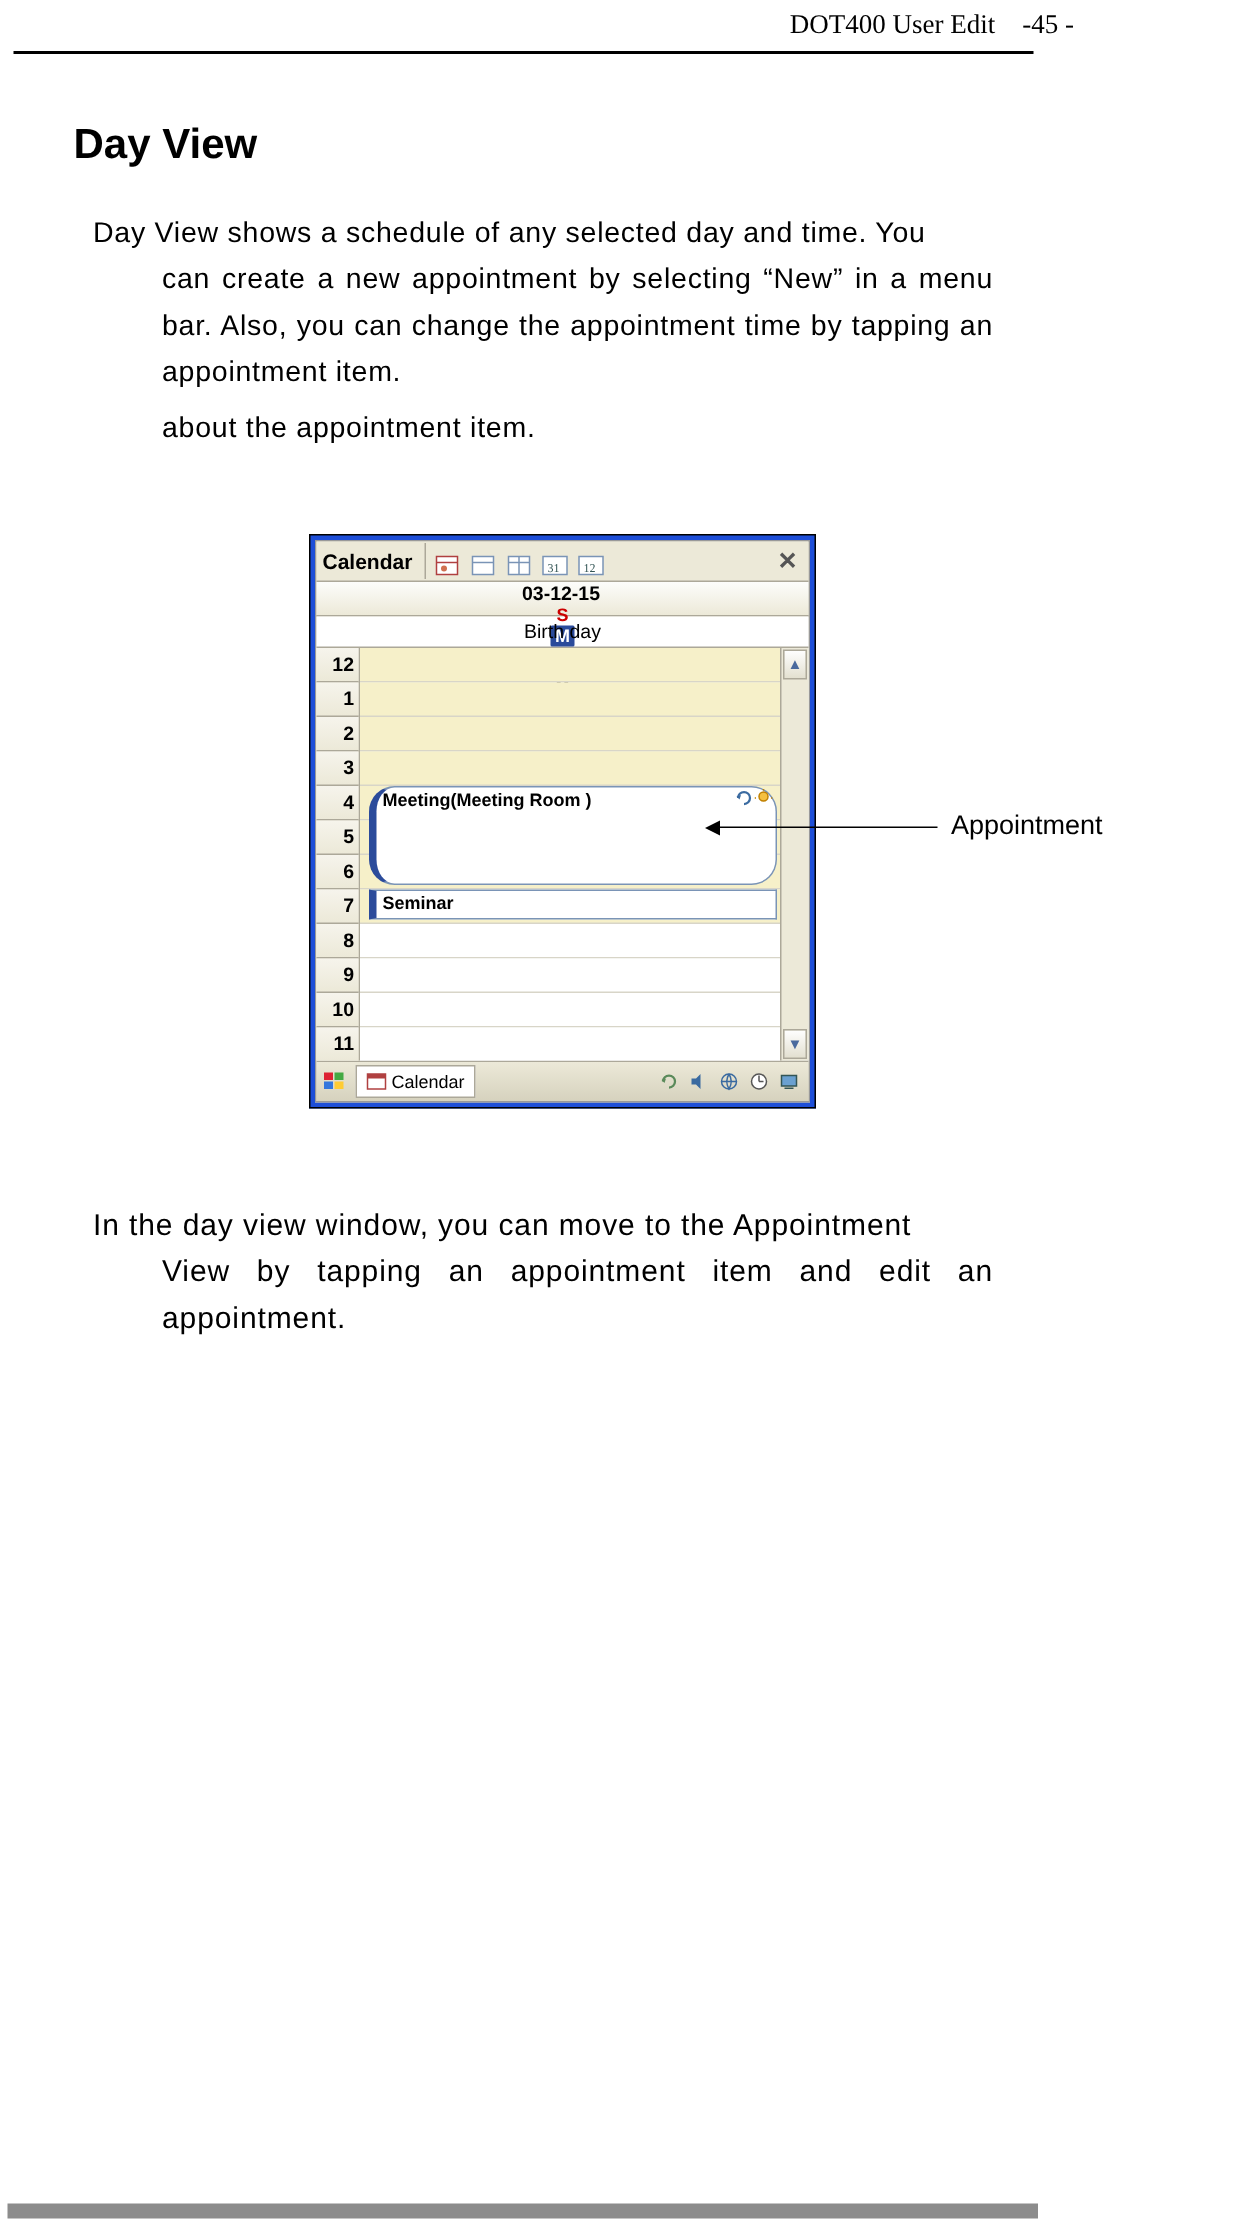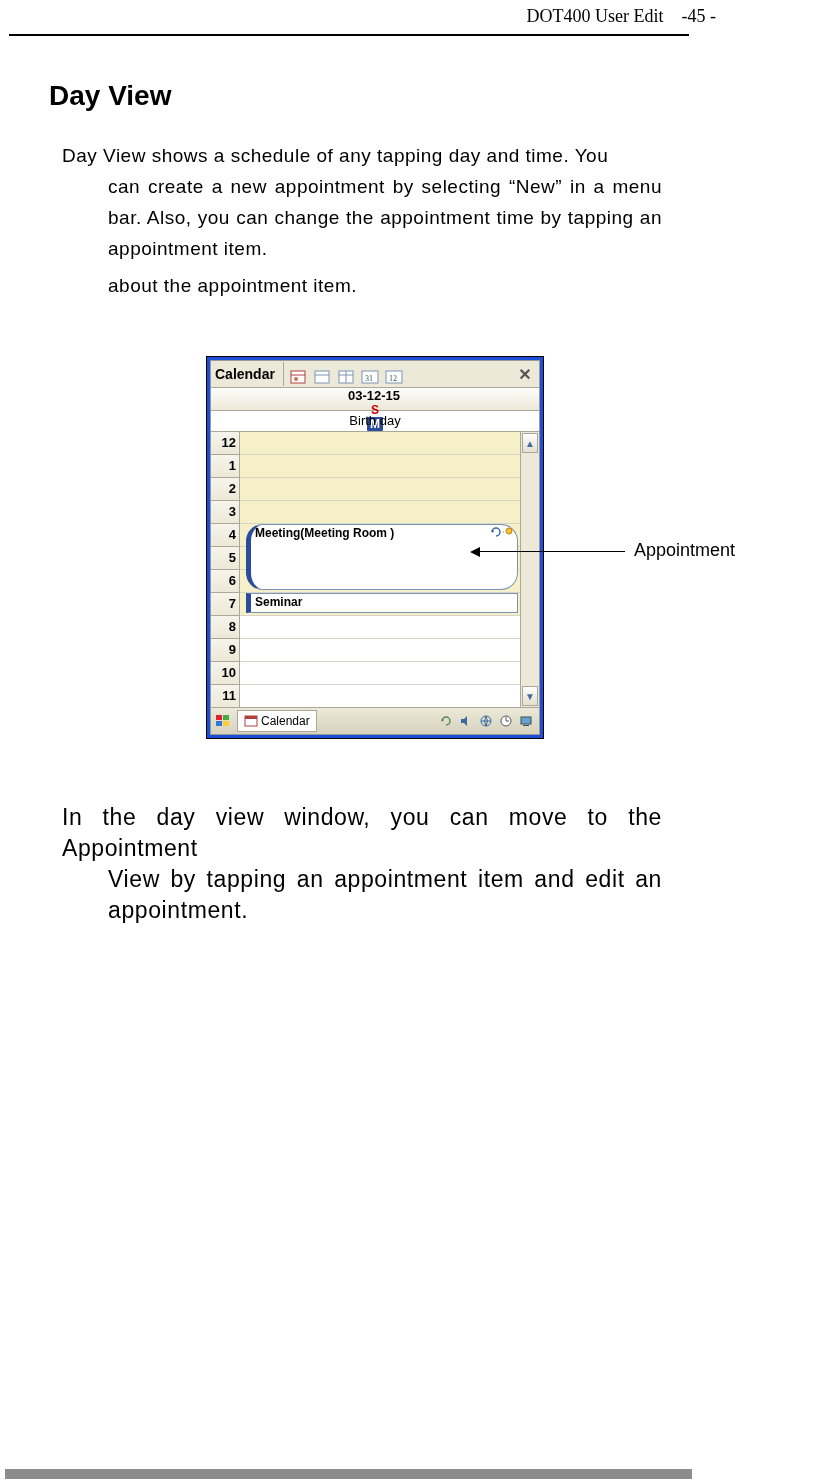--- a/index.html
+++ b/index.html
@@ -68,21 +68,21 @@
   }
   .para2 .p-body {
     padding-left: 46px;
     display: block;
   }
   .para3 {
     position: absolute;
     top: 802px;
     left: 62px;
     width: 600px;
-    font-size: 23px;
+    font-size: 20px;
     line-height: 31px;
     letter-spacing: 0.6px;
     text-align: justify;
   }
   .para3 .p-body {
     padding-left: 46px;
     display: block;
   }
 
   
@@ -283,21 +283,21 @@
     <span>DOT400 User Edit</span>
     &nbsp;&nbsp;
     <span>-45 -</span>
   </div>
   <div class="header-line"></div>
 </div>
 
 <div class="section-title">Day View</div>
 
 <div class="para1">
-  <span>Day View shows a schedule of any tapping day and time. You</span>
+  <span>Day View shows a schedule of any selected day and time. You</span>
   <span class="p-body">can create a new appointment by selecting “New” in a menu bar. Also, you can change the appointment time by tapping an appointment item.</span>
 </div>
 
 <div class="para2">
   <span class="p-body">about the appointment item.</span>
 </div>
 
 <div class="screenshot">
   <div class="ss-inner">
 

